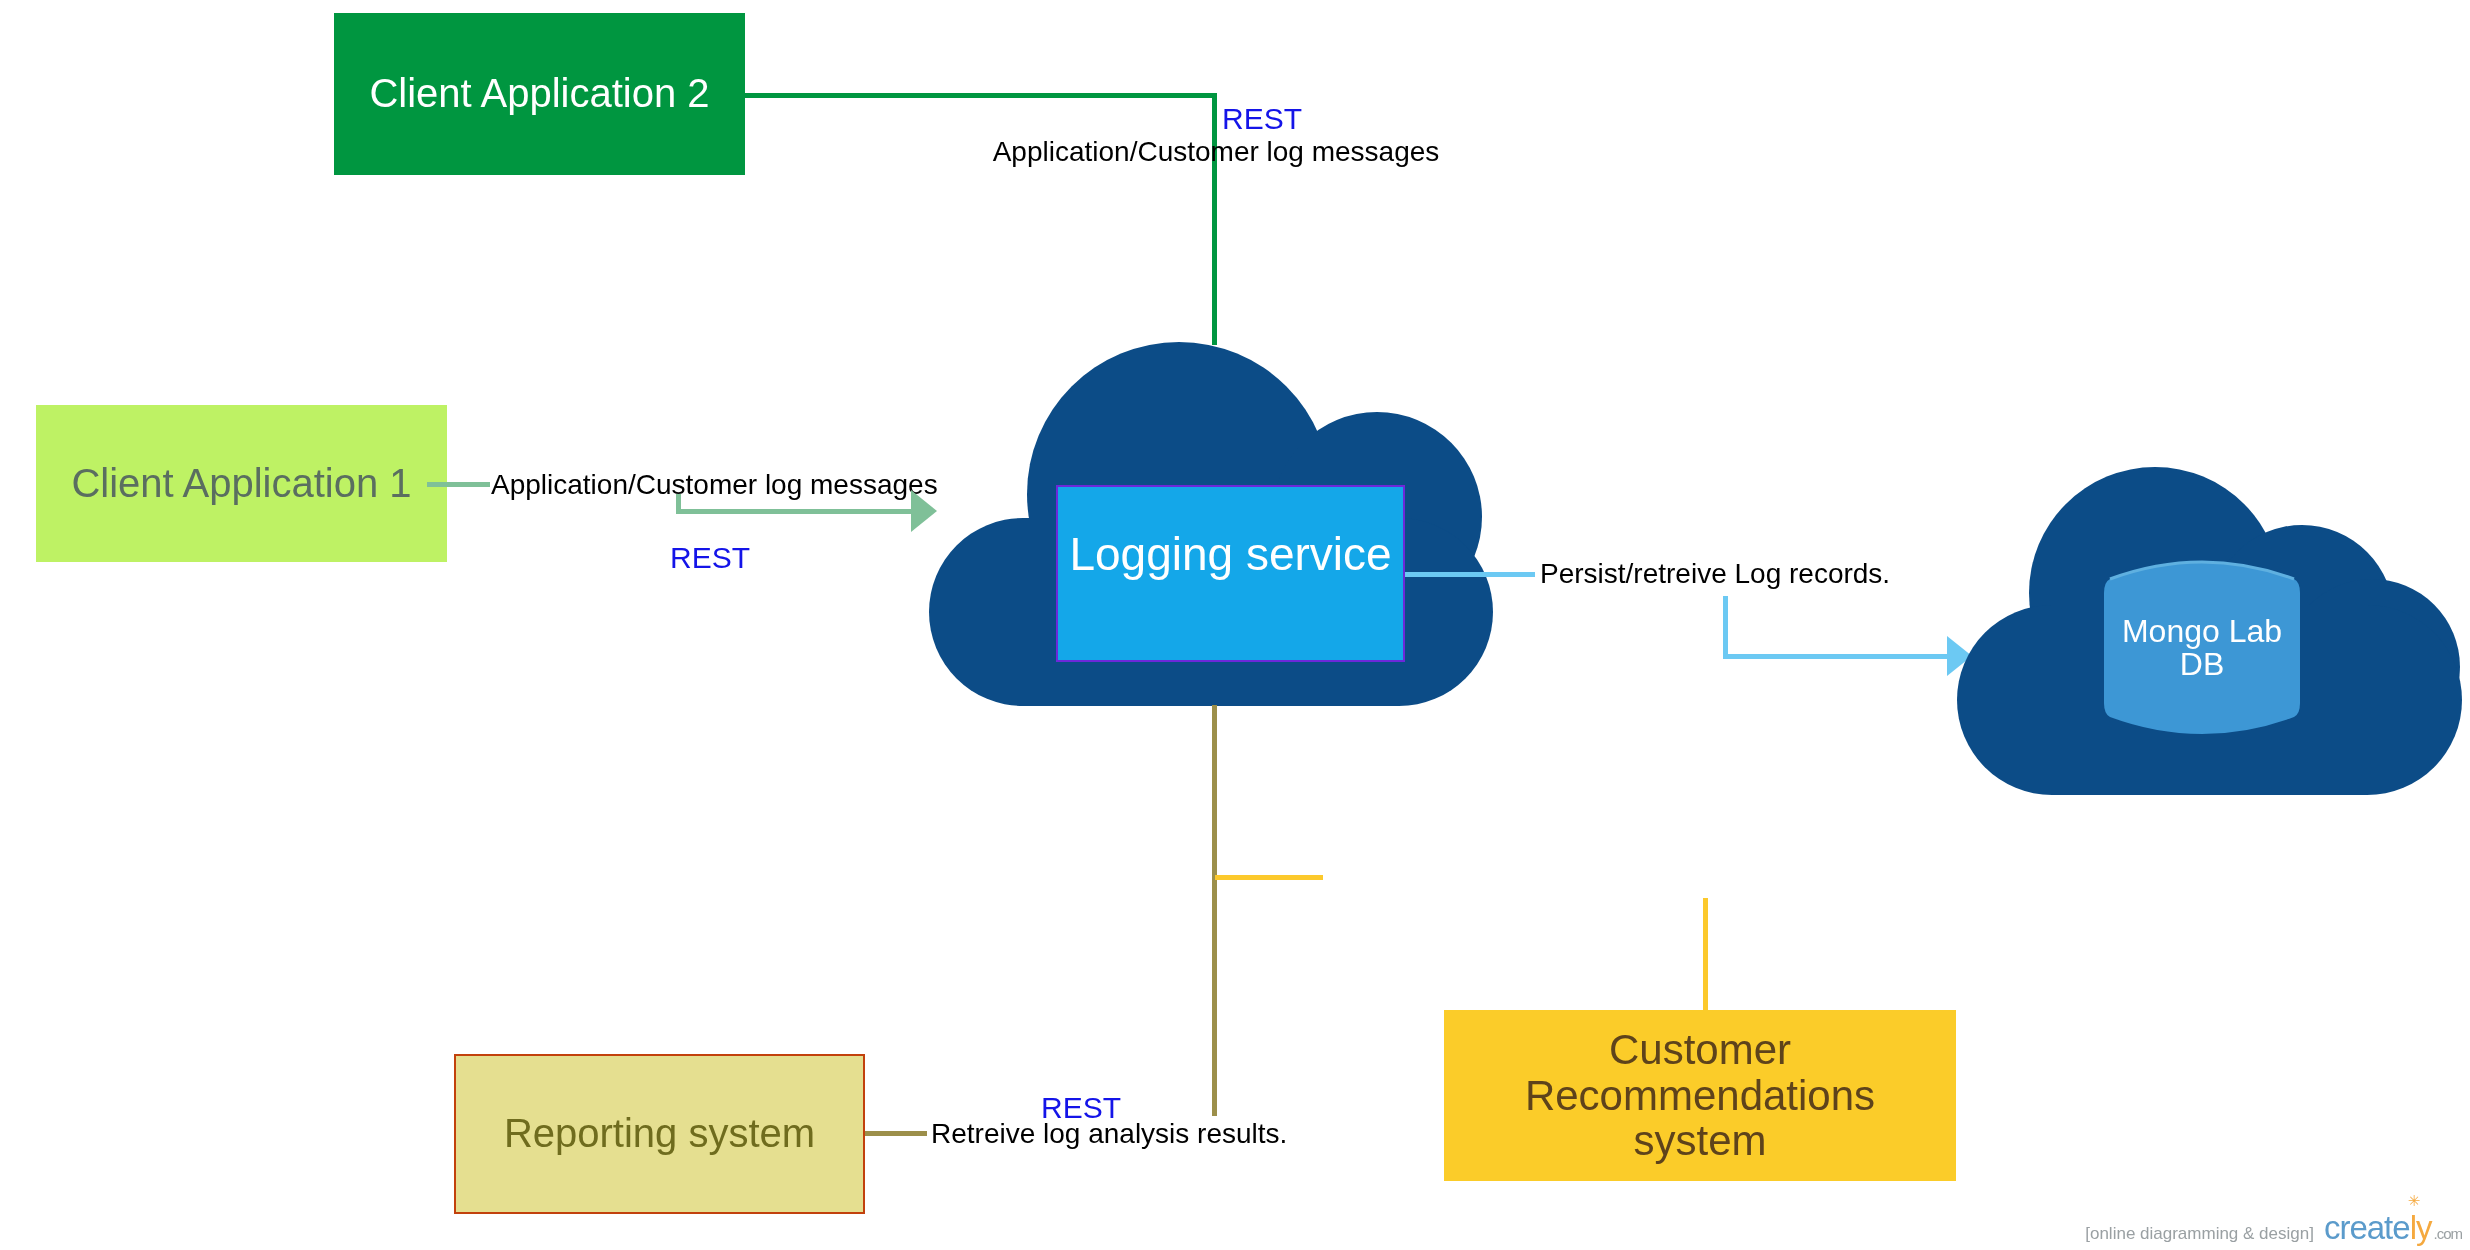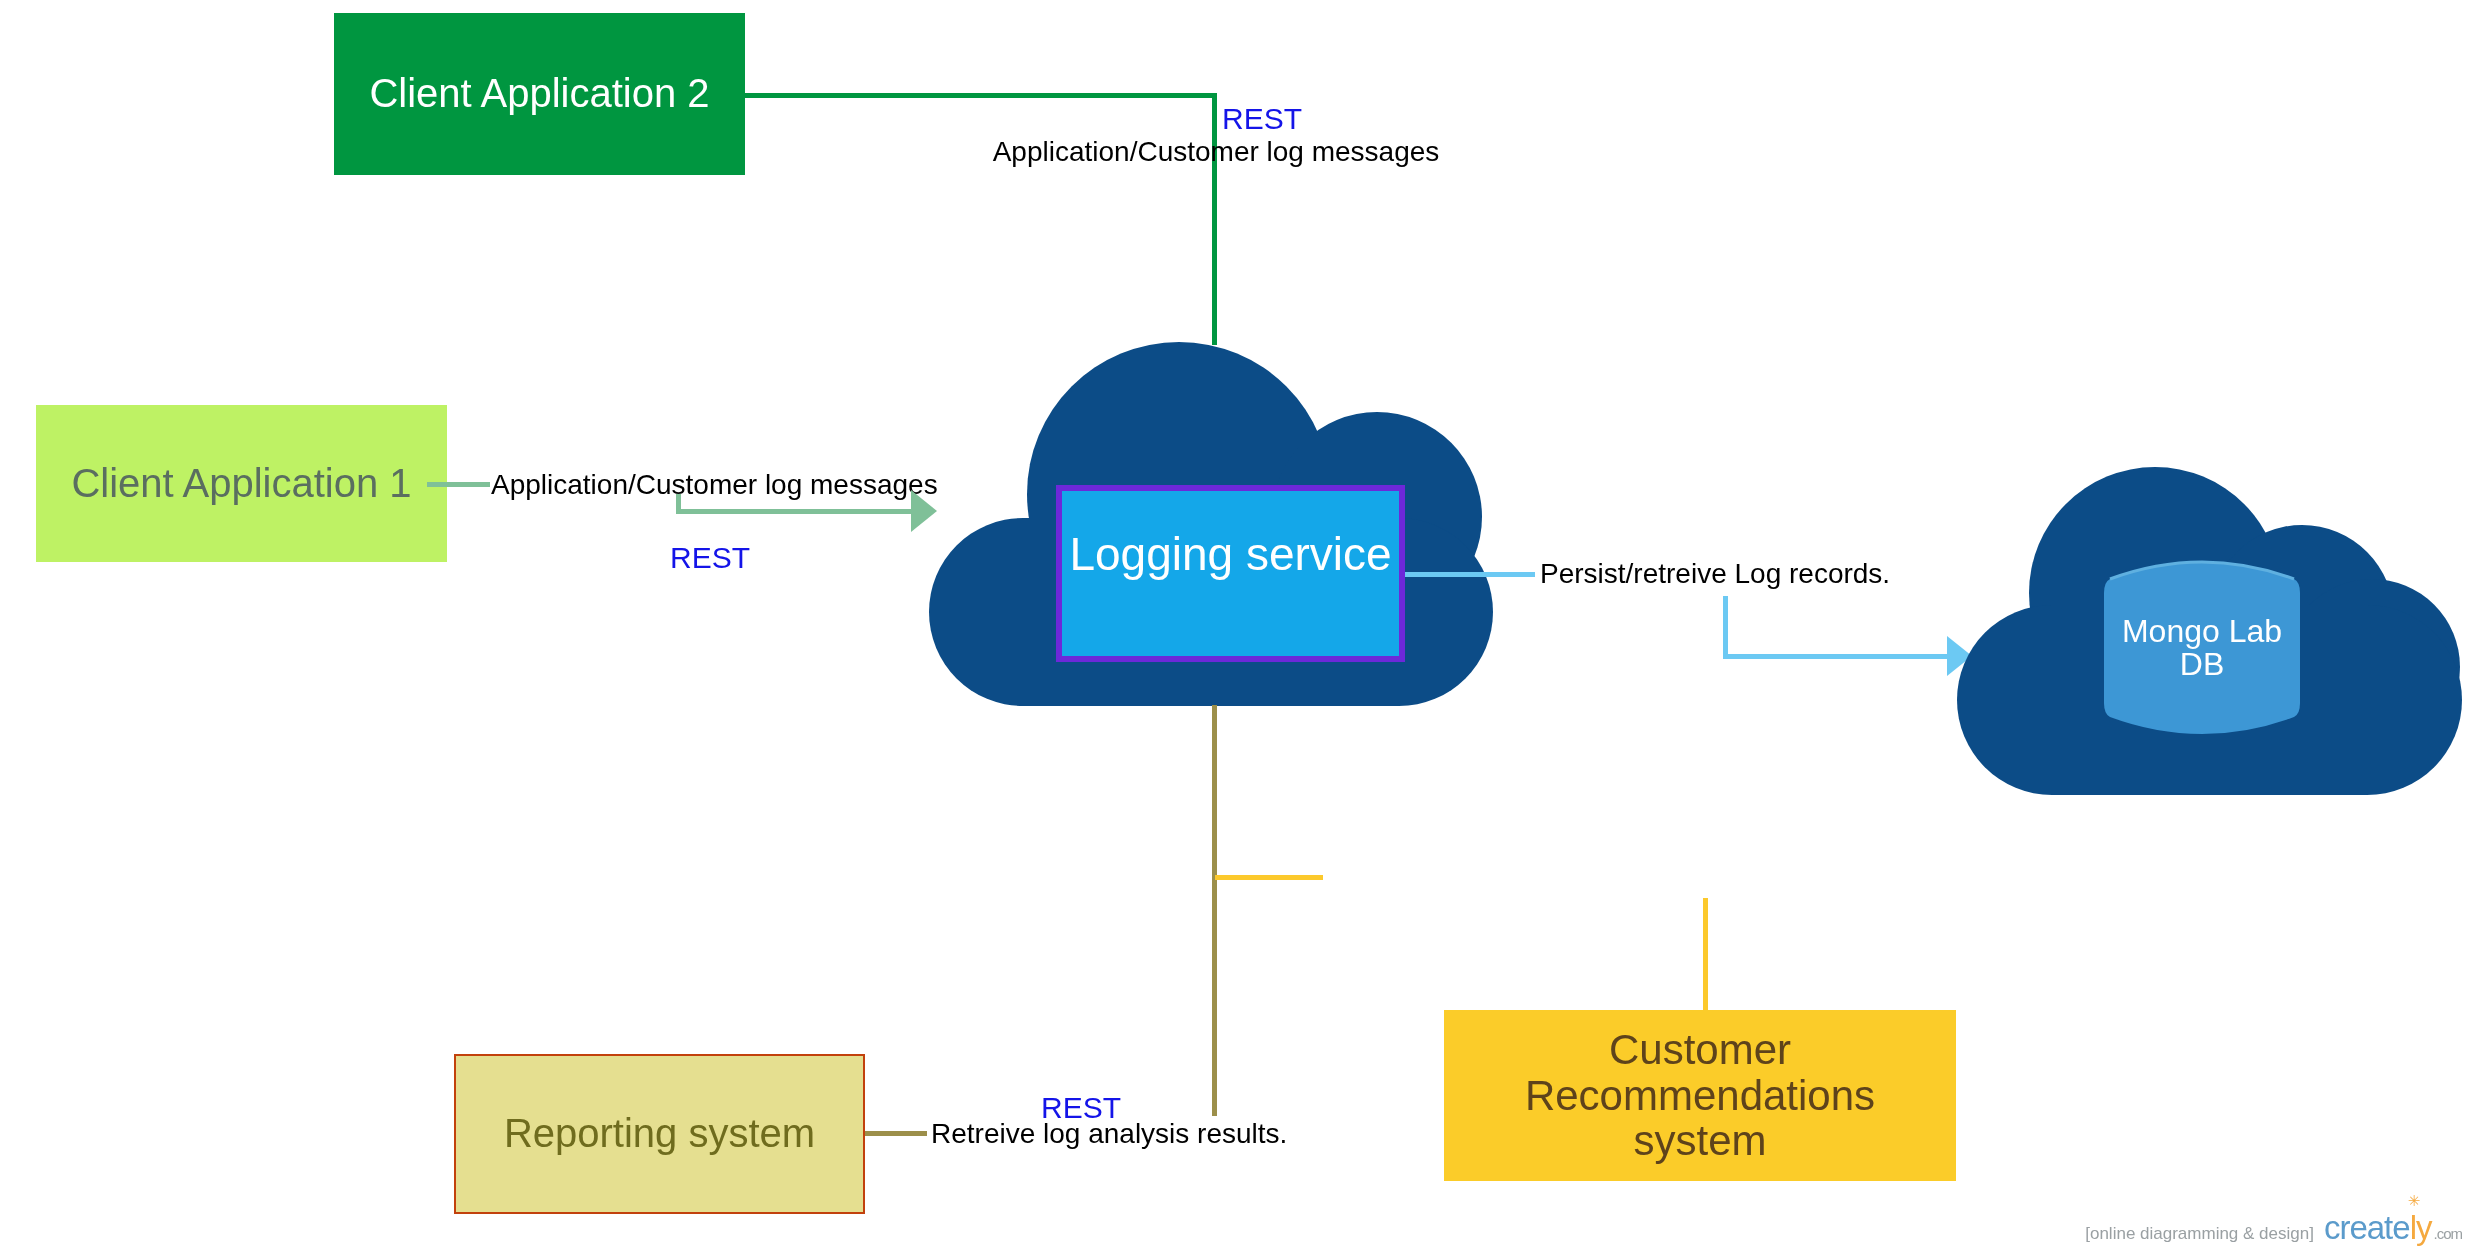--- a/index.html
+++ b/index.html
@@ -29,21 +29,21 @@
 
   
   .arrow-right{position:absolute;width:0;height:0;
                border-top:21px solid transparent;border-bottom:21px solid transparent;}
 
   
   .cloud{position:absolute;}
 
   
   .logging-box{position:absolute;left:1056px;top:485px;width:349px;height:177px;
-               background:#14a7e9;border:6px solid #6d28d9;box-sizing:border-box;
+               background:#14a7e9;border:2px solid #6d28d9;box-sizing:border-box;
                display:flex;align-items:center;justify-content:center;padding-bottom:38px;}
   .logging-box .node-label{font-size:46px;color:#ffffff;}
 
   
   .mongo-label{position:absolute;left:2104px;top:553px;width:196px;height:190px;
                display:flex;align-items:center;justify-content:center;text-align:center;
                color:#ffffff;font-size:32px;line-height:33px;}
 
   
   .watermark{position:absolute;right:8px;bottom:6px;display:flex;align-items:baseline;gap:10px;}

